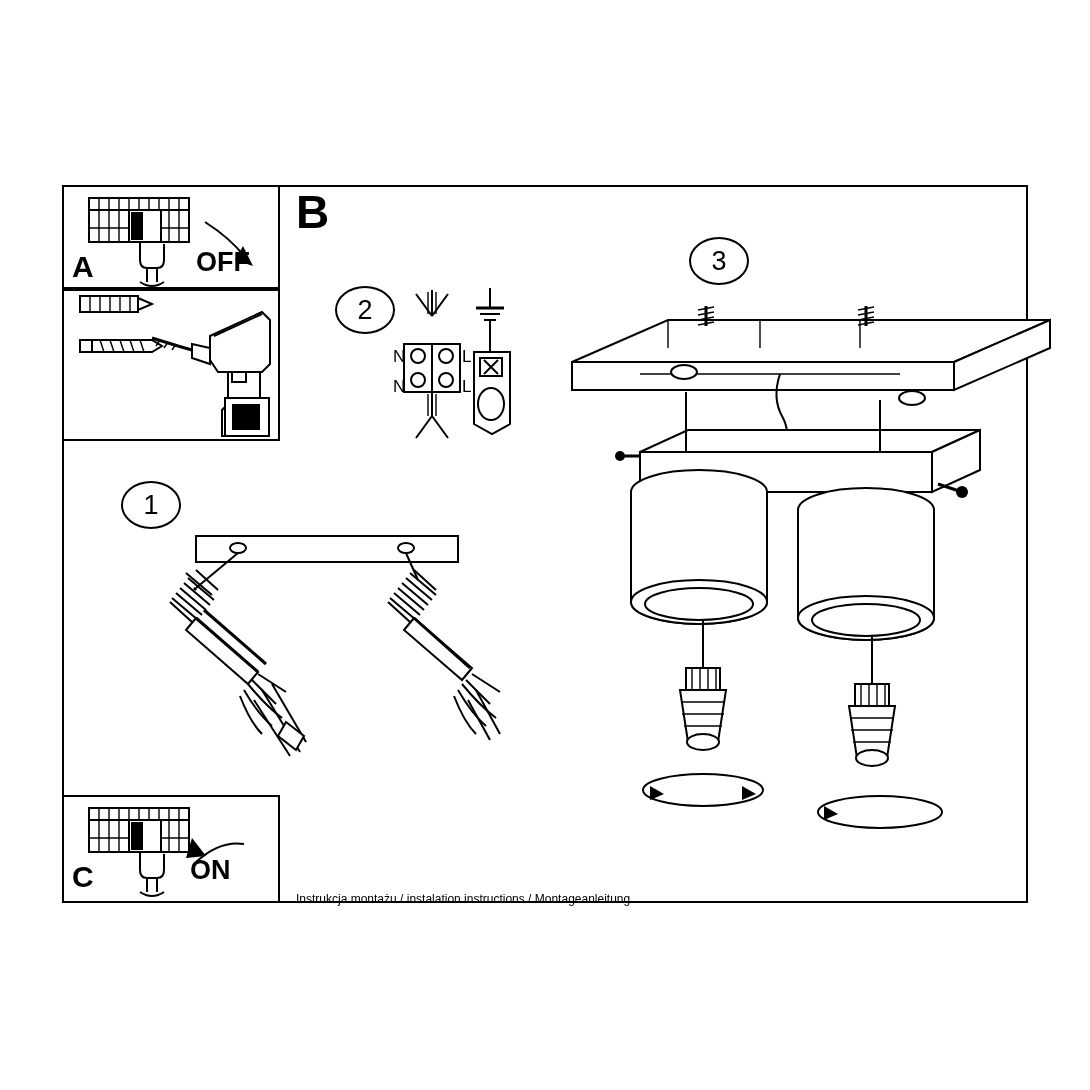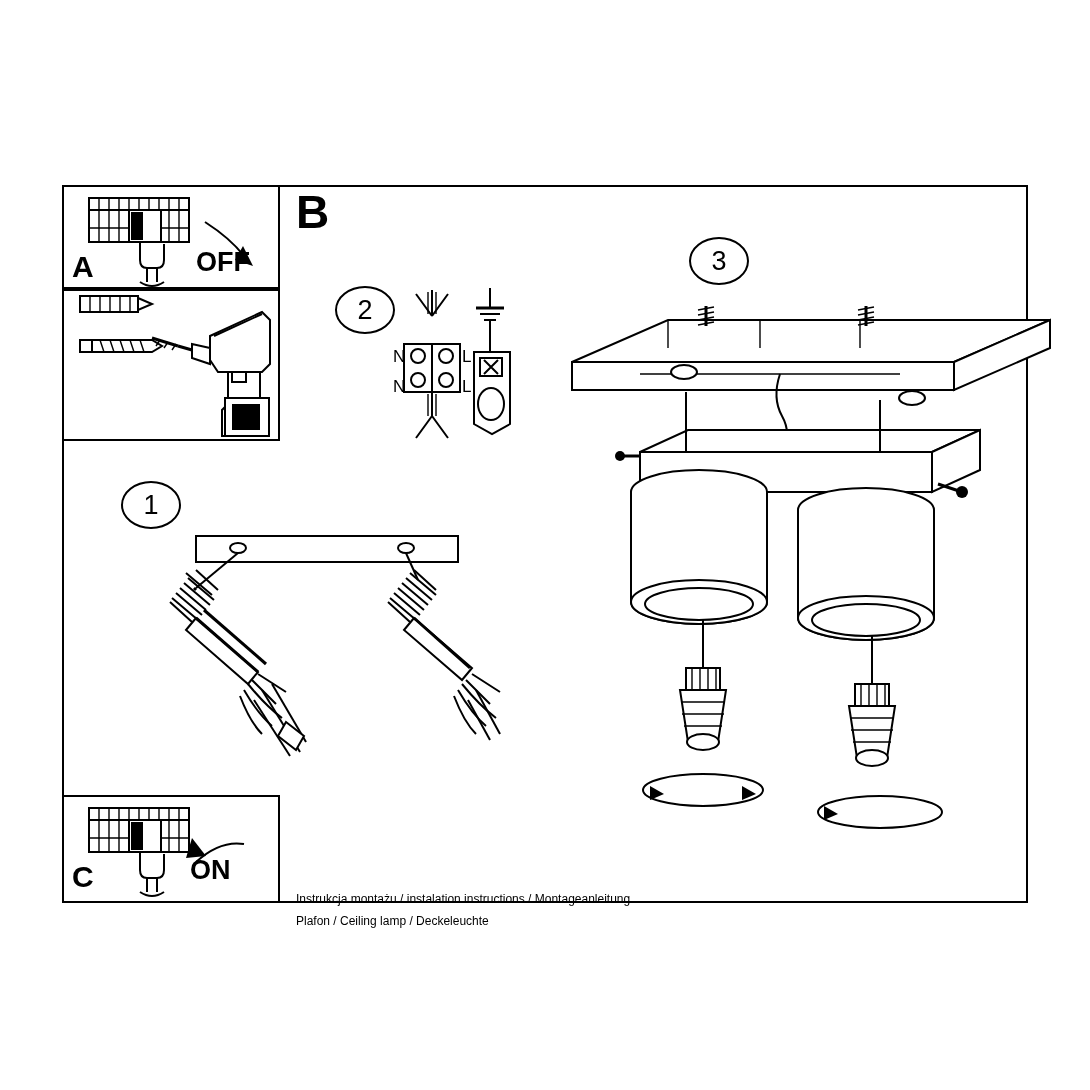--- a/index.html
+++ b/index.html
@@ -59,21 +59,20 @@
   <div class="lbl letterB">B</div>
   <div class="lbl txtOFF">OFF</div>
   <div class="lbl txtON">ON</div>
 
   <div class="circ c1">1</div>
   <div class="circ c2">2</div>
   <div class="circ c3">3</div>
 
   <div class="caption">
     <div>Instrukcja montażu / instalation instructions / Montageanleitung</div>
-    <div>Plafon / Ceiling lamp / Deckeleuchte</div>
   </div>
 
   <svg viewBox="0 0 1090 1090" xmlns="http://www.w3.org/2000/svg">
 
     <g>
 
       <rect class="fw" x="89" y="198" width="100" height="44"></rect>
       <rect class="fw" x="89" y="198" width="100" height="12"></rect>
 
       <line class="s1" x1="99" y1="198" x2="99" y2="242"></line>

